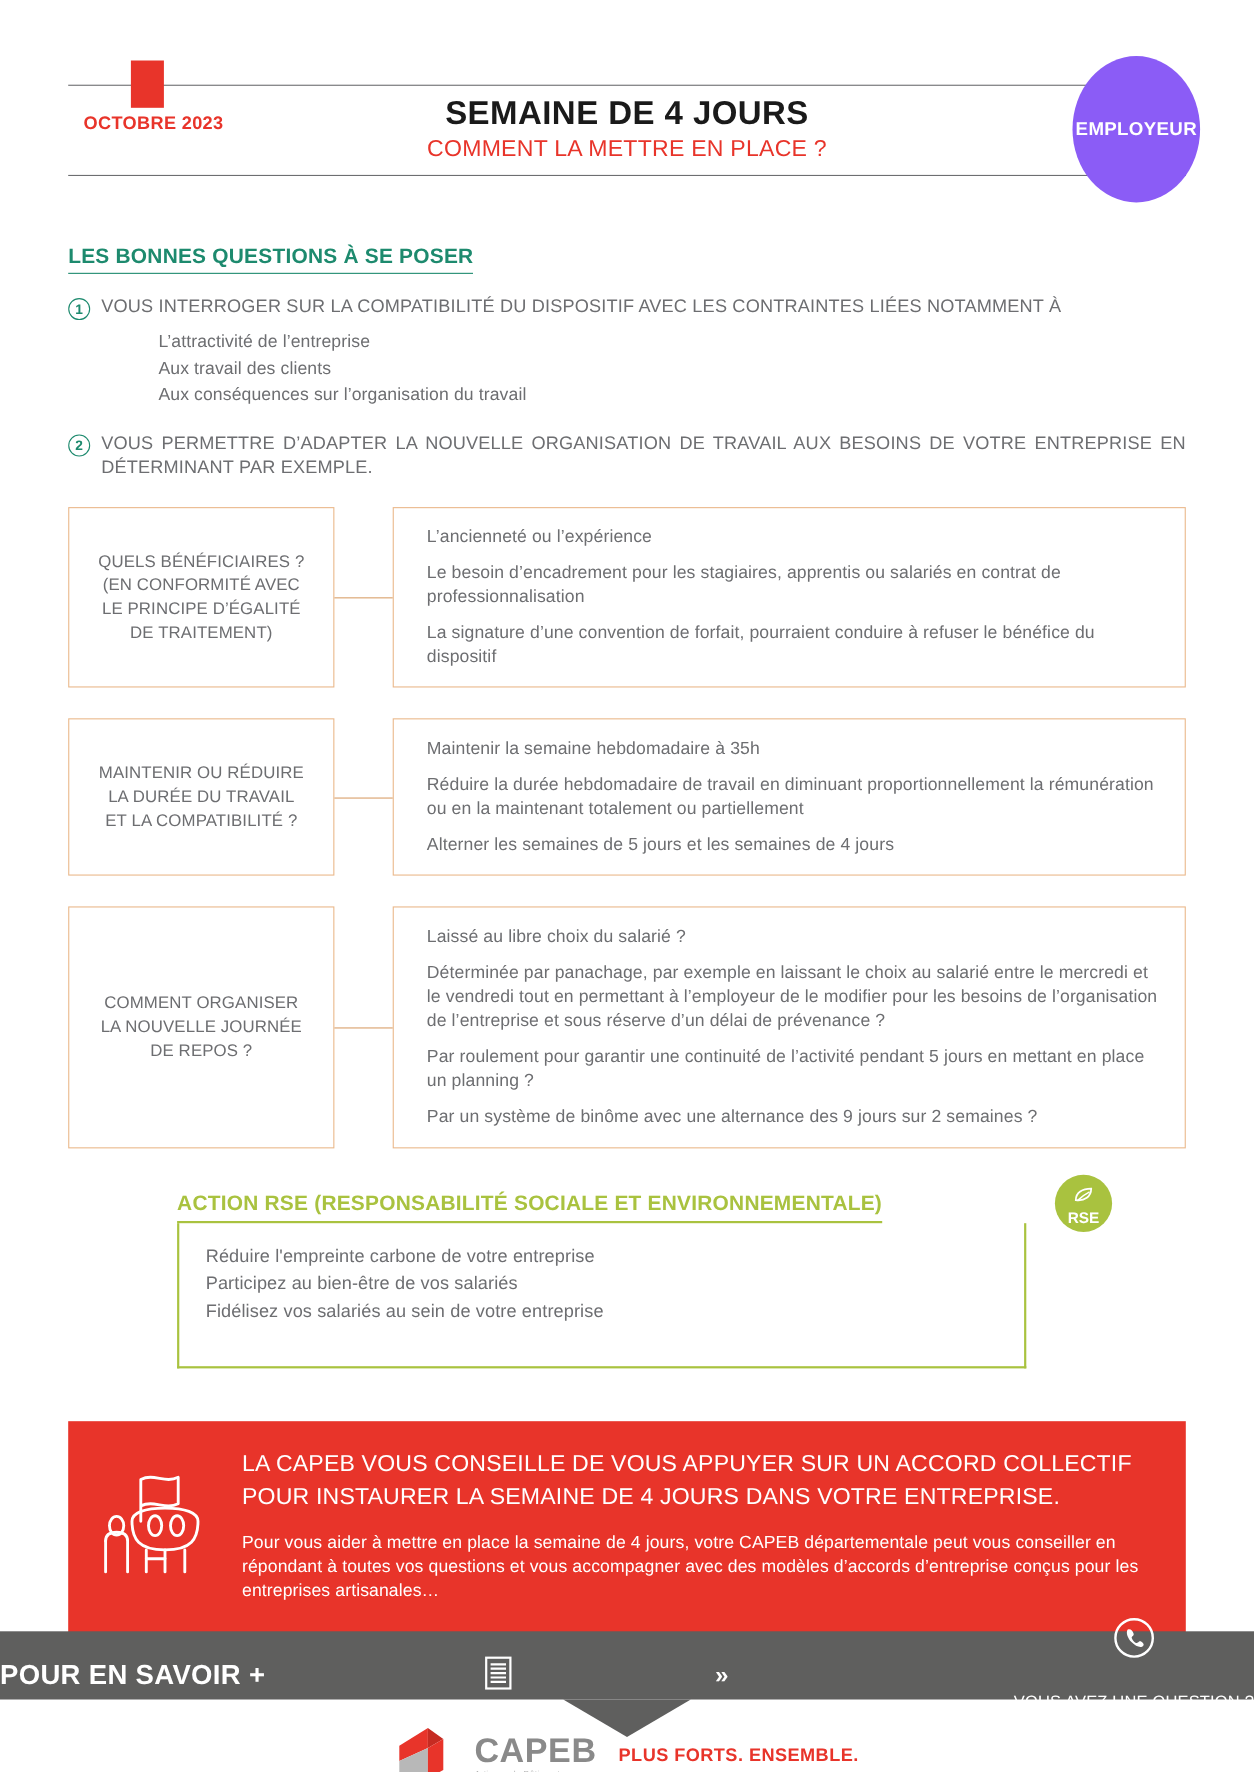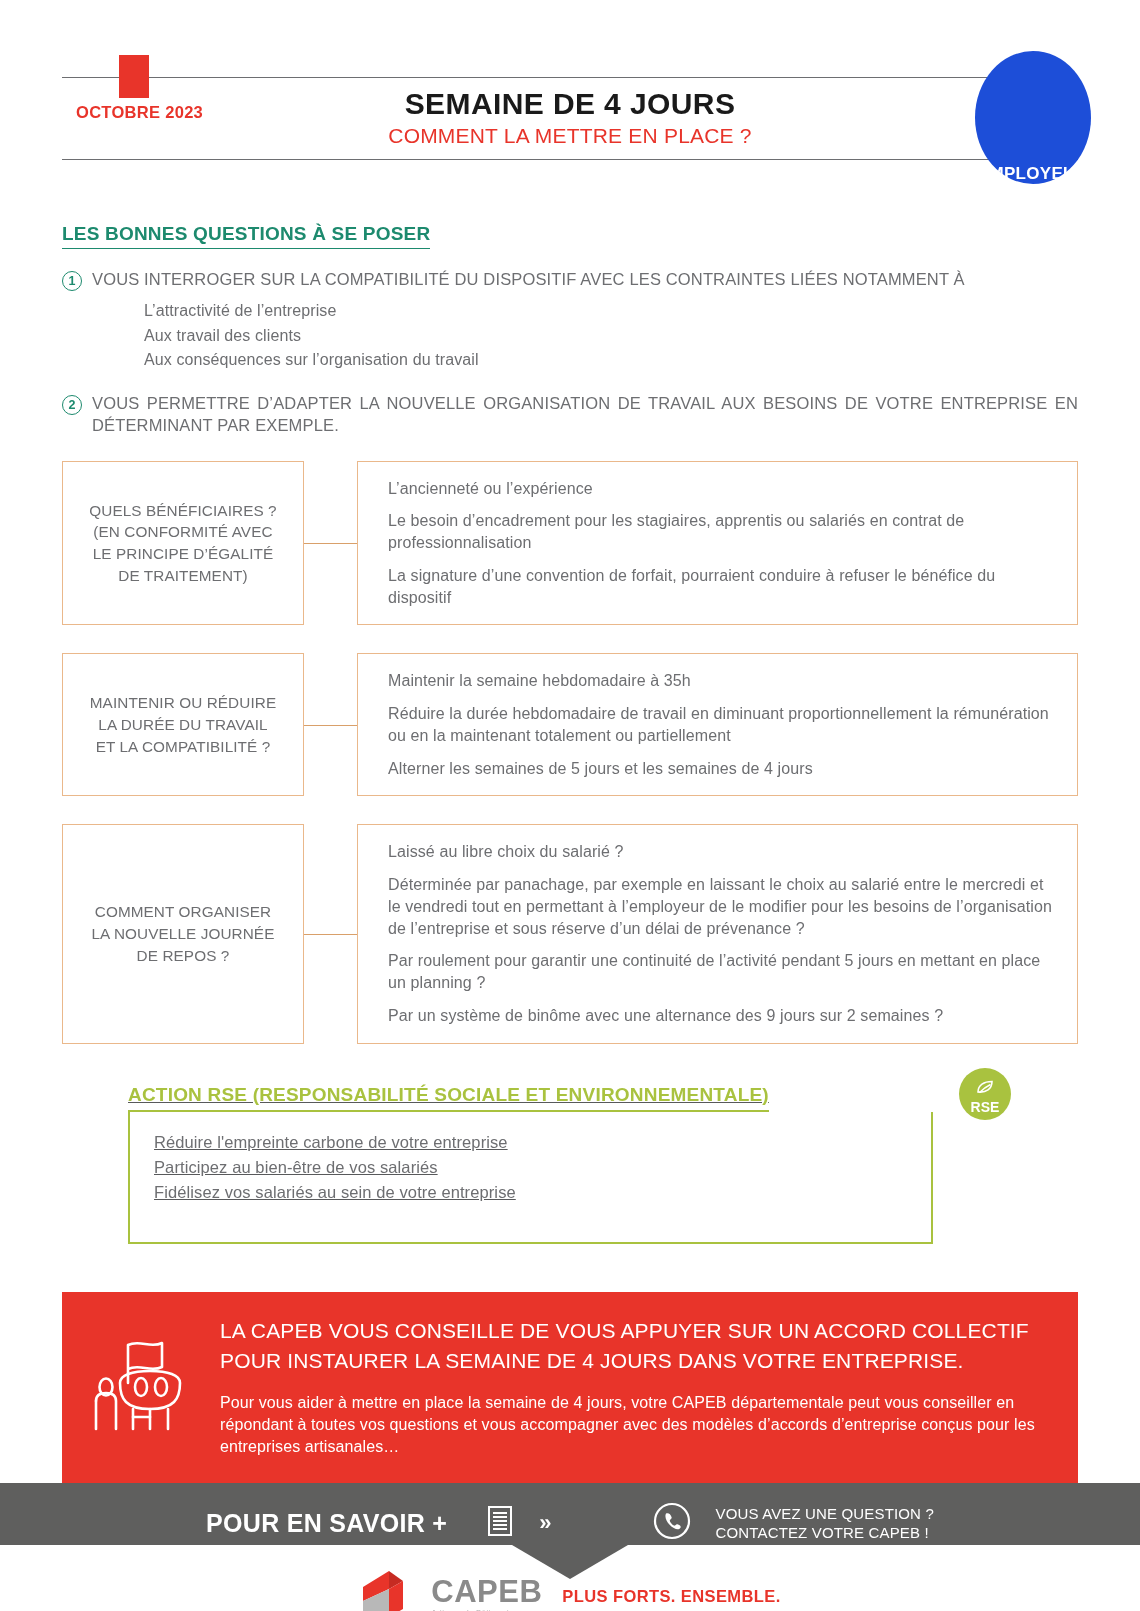--- a/index.html
+++ b/index.html
@@ -43,22 +43,22 @@
     letter-spacing: .4px; line-height: 1.12;
   }
   .header .title-sub {
     font-size: 21px; color: #e8342a; letter-spacing: .2px;
     margin-top: 3px; line-height: 1.1;
   }
 
   .header .badge {
     position: absolute; right: -13px; top: -4px;
     width: 116px; height: 133px; border-radius: 50%;
-    background: #1d4ed8; color: #fff;
-    display: flex; align-items: flex-end; justify-content: center;
+    background: #8b5cf6; color: #fff;
+    display: flex; align-items: center; justify-content: center;
     font-size: 17px; font-weight: bold; letter-spacing: .3px;
   }
 
   
   .intro {
     margin: 32px 62px 0 62px;
     font-size: 20.5px; line-height: 1.33; color: #6d6e71;
     letter-spacing: .1px;
   }
 
@@ -131,21 +131,21 @@
     display: flex; flex-direction: column; justify-content: center;
   }
   .block .right p {
     font-size: 16px; line-height: 1.36; color: #6d6e71;
     letter-spacing: .1px;
   }
   .block .right p + p { margin-top: 11px; }
 
   
   .rse { position: relative; margin: 40px 62px 0 62px; }
-  .rse-inner { position: relative; margin-left: 66px; margin-right: 145px; text-decoration: underline; }
+  .rse-inner { position: relative; margin-left: 99px; margin-right: 145px; }
 
   .rse-headrow {
     position: relative;
     display: flex; align-items: flex-end; gap: 12px;
   }
   .rse-title {
     font-size: 19px; font-weight: bold; color: #a9c23f;
     letter-spacing: .2px; padding-bottom: 4px;
     border-bottom: 2px solid #a9c23f;
   }
@@ -199,33 +199,33 @@
   .footer-notch {
     position: absolute; left: 50%; top: 1490px;
     transform: translateX(-50%);
     width: 0; height: 0;
     border-left: 58px solid transparent;
     border-right: 58px solid transparent;
     border-top: 34px solid #5f5f5e;
   }
   .footer-inner {
     position: absolute; left: 0; right: 0; top: 1428px; height: 80px;
-    display: flex; align-items: center; justify-content: center; gap: 24px;
+    display: flex; align-items: center; justify-content: space-between; gap: 24px;
     color: #fff;
   }
   .footer-savoir {
     font-size: 25px; font-weight: bold; letter-spacing: .3px;
   }
   .doc-icon { margin-left: 16px; }
   .chevrons {
     font-size: 22px; font-weight: bold; letter-spacing: -1px;
     margin-left: 2px;
   }
   .footer-question {
-    display: flex; align-items: center; gap: 25px; margin-left: 78px;
+    display: flex; align-items: center; gap: 25px; margin-left: 78px; flex-direction: column;
   }
   .footer-question .qtxt {
     font-size: 15px; line-height: 1.3; letter-spacing: .15px;
   }
 
   
   .logo-row {
     position: absolute; left: 0; right: 0; top: 1512px;
     display: flex; align-items: center; justify-content: center; gap: 14px;
   }

